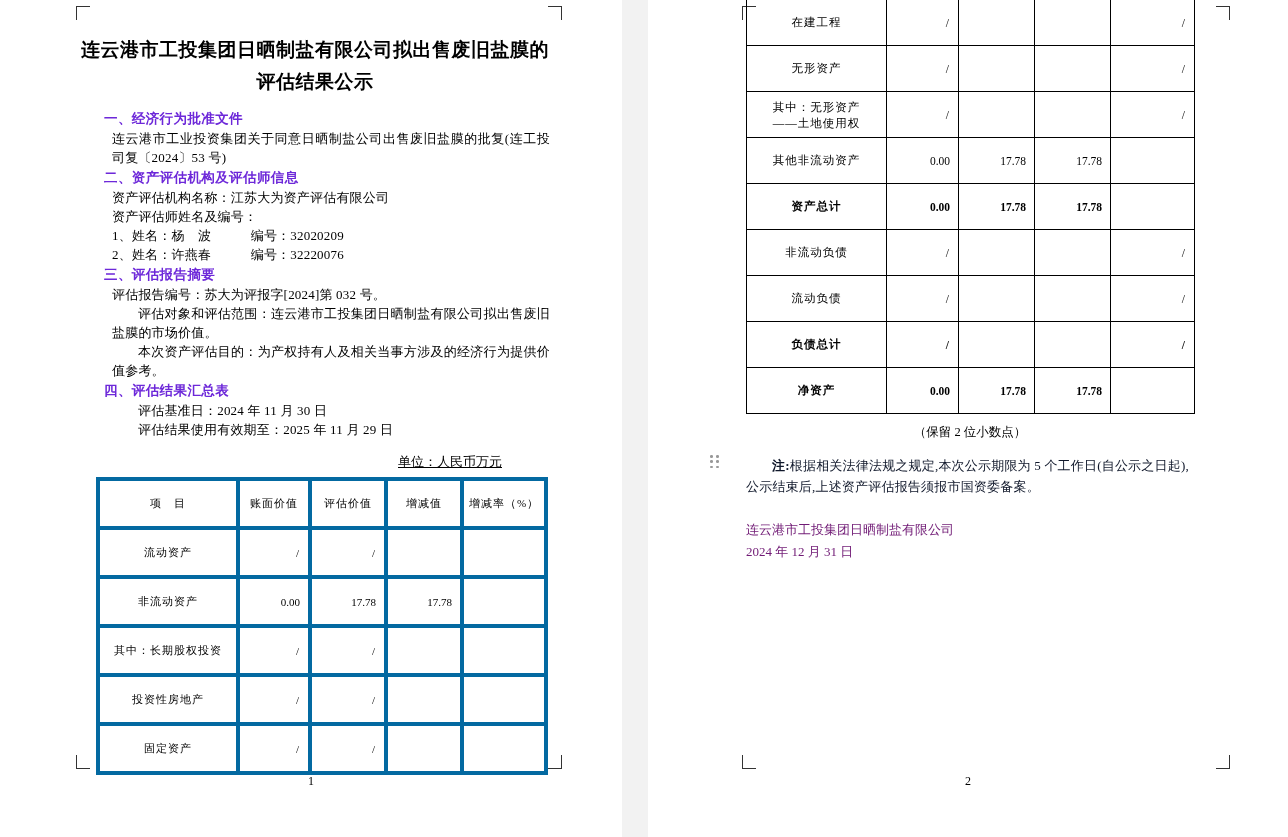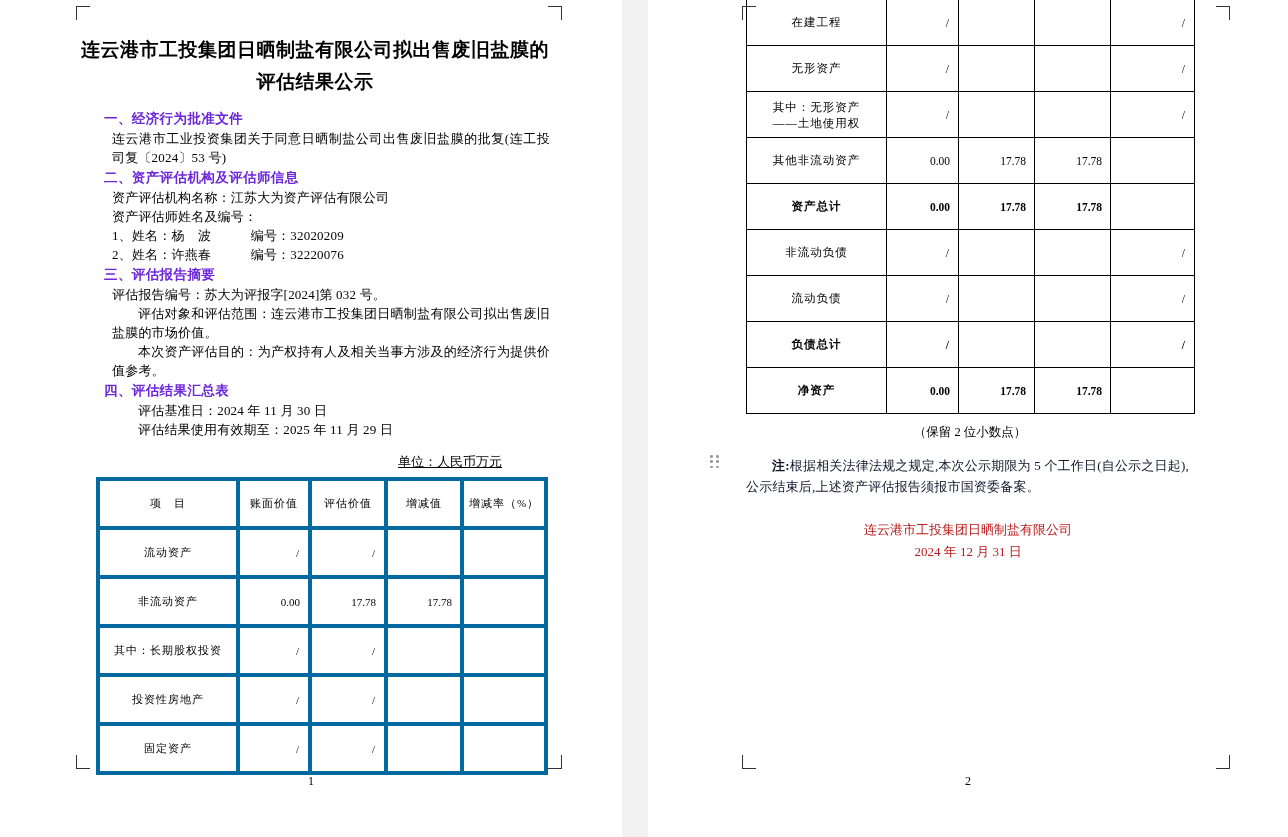--- a/index.html
+++ b/index.html
@@ -160,22 +160,22 @@
     color: #0f172a;
     text-indent: 26px;
     margin: 0;
     letter-spacing: 0.2px;
   }
   .note b { font-weight: bold; }
   .sign {
     margin-top: 22px;
     font-size: 13px;
     line-height: 22px;
-    color: #b91c1c;
-    text-align: center;
+    color: #701a75;
+    text-align: left;
     padding-right: 4px;
   }
   .drag-handle {
     position: absolute;
     left: 710px;
     top: 455px;
     width: 10px;
     height: 14px;
     display: grid;
     grid-template-columns: 1fr 1fr;

